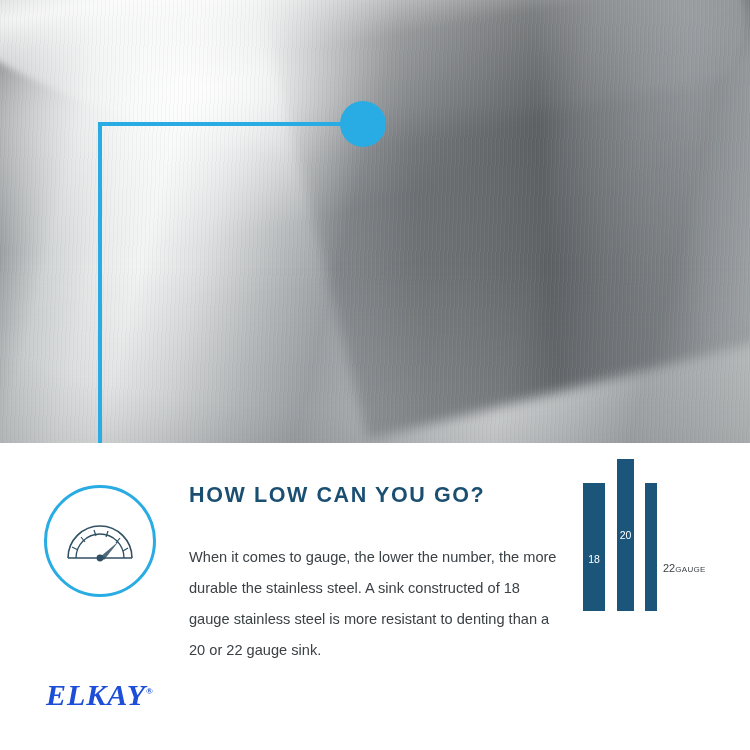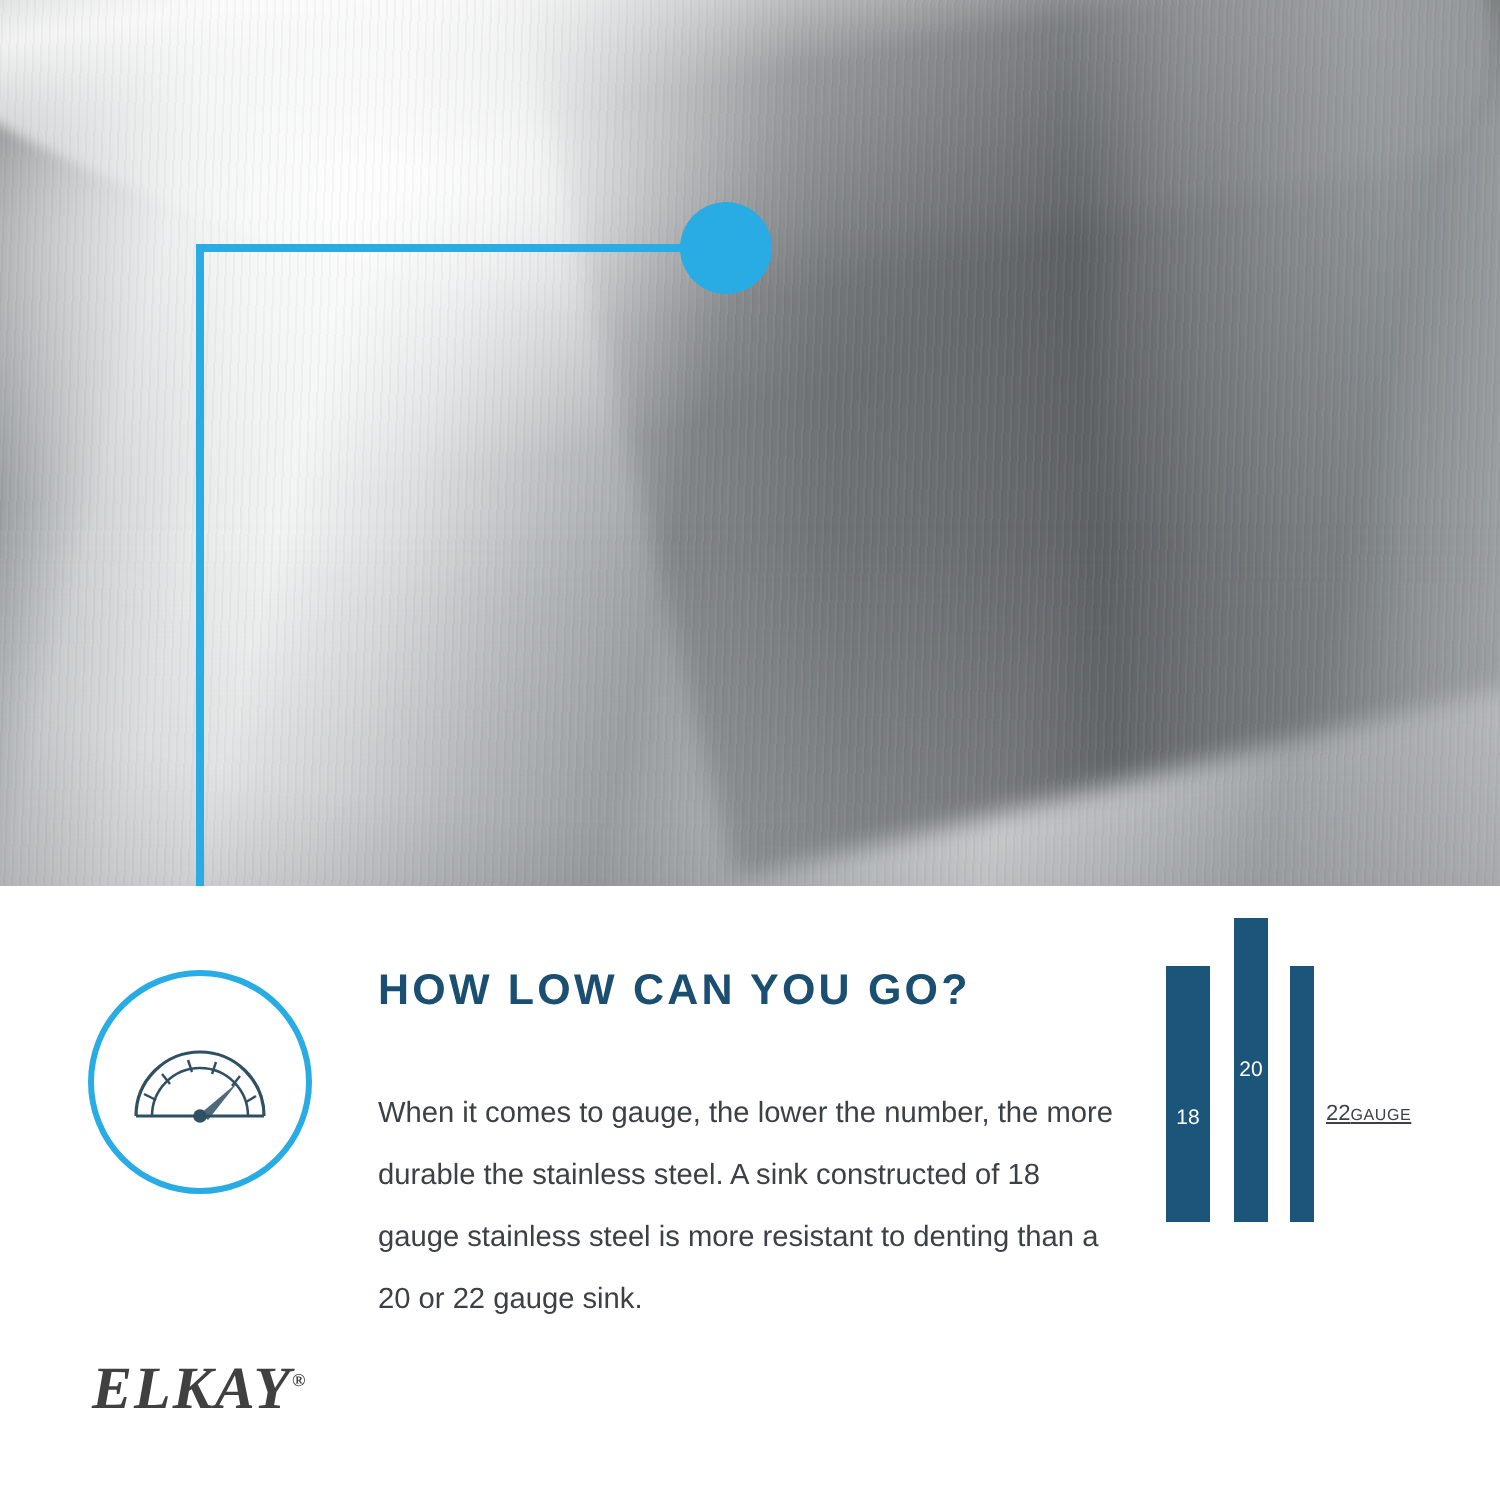--- a/index.html
+++ b/index.html
@@ -187,21 +187,21 @@
   }
   .bar-outside-label .unit {
     font-size: 8px;
     letter-spacing: 0.3px;
   }
 
   
   .logo {
     position: absolute;
     left: 46px; top: 678px;
-    color: #404040;
+    color: #1d4ed8;
     font-family: "Liberation Serif", serif;
     font-style: italic;
     font-weight: bold;
     font-size: 30px;
     letter-spacing: 1px;
   }
   .logo .reg {
     font-size: 9px;
     font-style: normal;
     vertical-align: super;
@@ -253,21 +253,21 @@
 
       <div class="bar" style="left:0px; width:22px; height:128px;">
         <span class="bar-label" style="top:70px;">18</span>
       </div>
 
       <div class="bar" style="left:34px; width:17px; height:152px;">
         <span class="bar-label" style="top:70px;">20</span>
       </div>
 
       <div class="bar" style="left:62px; width:12px; height:128px;"></div>
-      <span class="bar-outside-label" style="left:80px; top:70px;text-decoration:underline;">
+      <span class="bar-outside-label" style="left:80px; top:81px;">
         <span>22</span><span class="unit">GAUGE</span>
       </span>
     </div>
 
   </div>
 
   <div class="logo">
     <span>ELKAY</span><span class="reg">®</span>
   </div>
 

